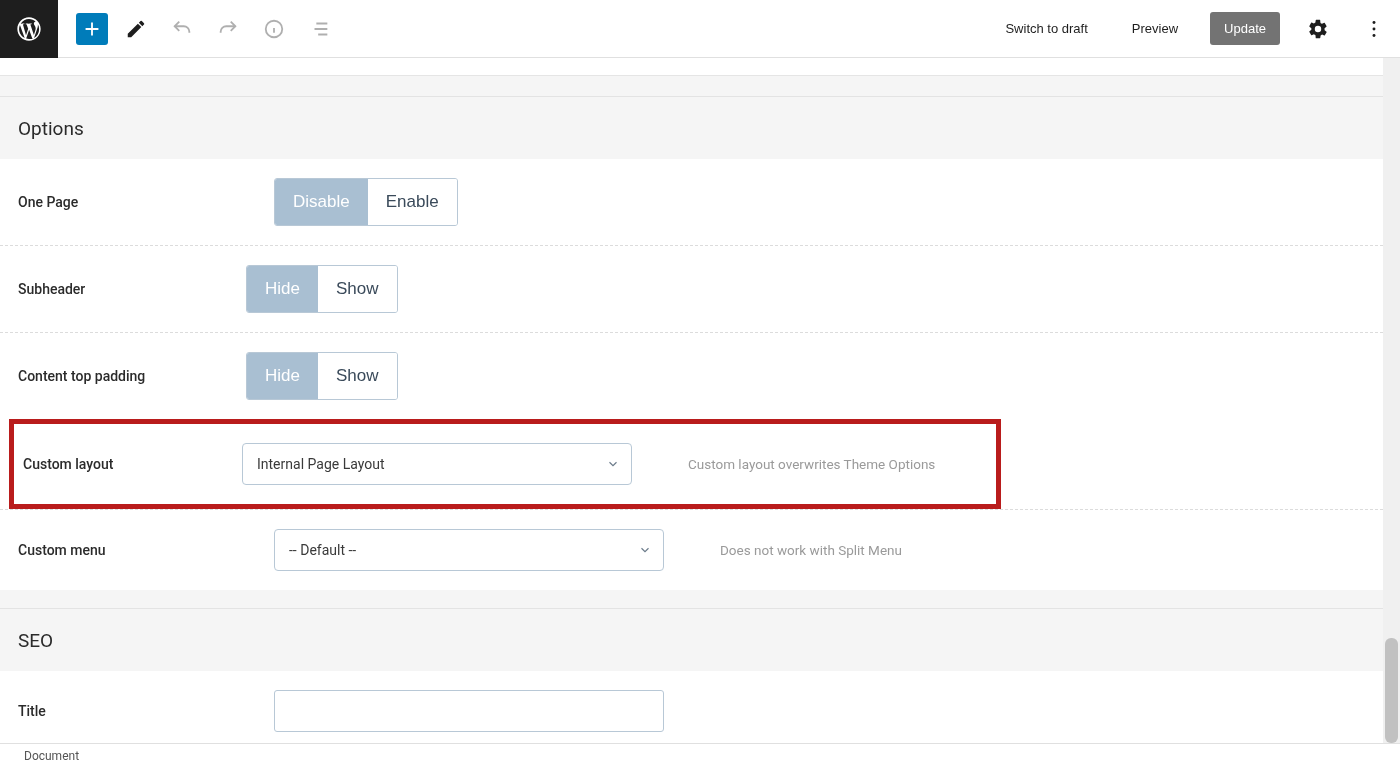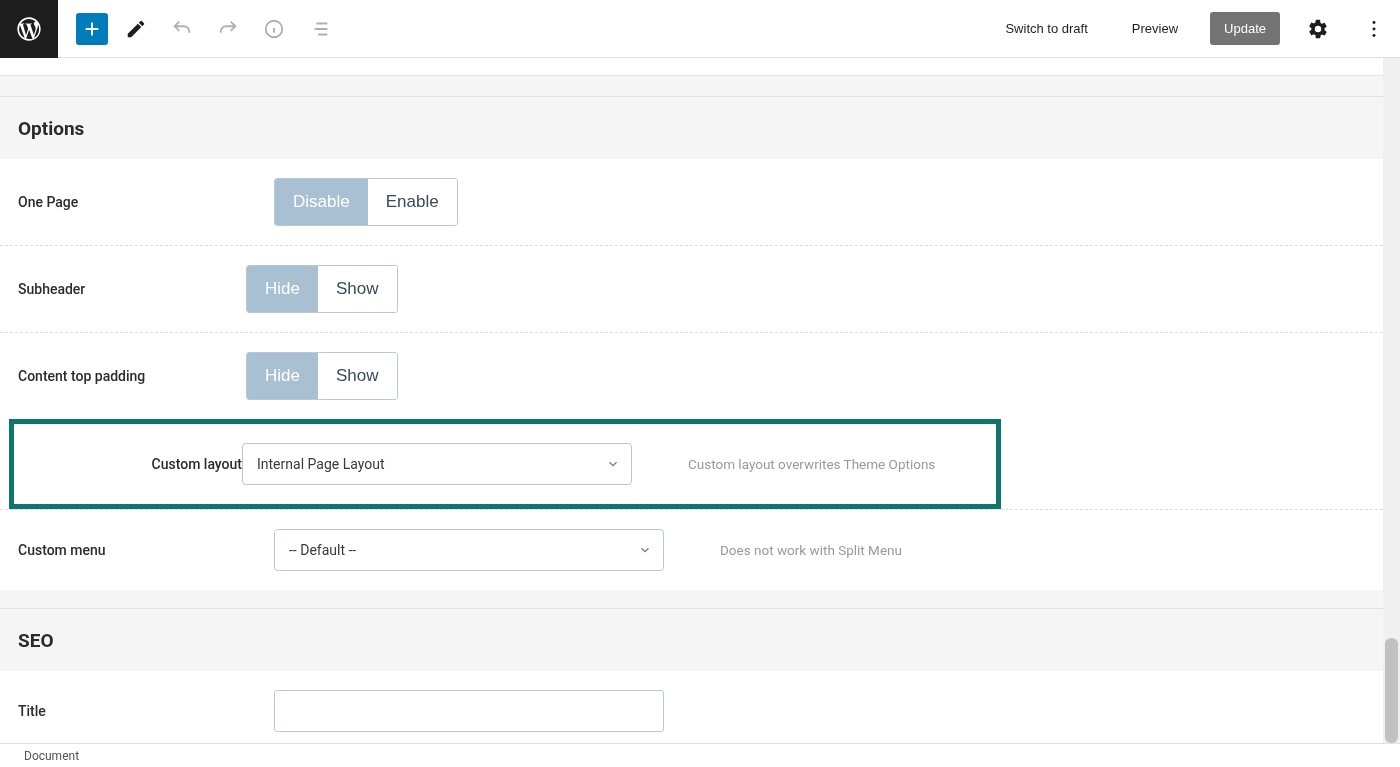--- a/index.html
+++ b/index.html
@@ -57,21 +57,21 @@
       border-bottom: 1px solid #e5e5e5;
     }
     .gutter-top { height: 20px; background: #f5f5f5; }
     .section-head {
       padding: 20px 18px 18px 18px;
       background: #f5f5f5;
       border-top: 1px solid #e3e3e3;
       border-bottom: 1px solid #ffffff00;
     }
     .section-head h2 {
-      font-size: 19px; font-weight: 700; color: #2b2b2b;
+      font-size: 19px; font-weight: 400; color: #2b2b2b;
     }
     .rows { background: #fff; }
     .row {
       display: flex; align-items: center;
       padding: 19px 18px;
       border-top: 1px dashed #dcdcdc;
     }
     .rows .row:first-child { border-top: none; gap: 28px; }
     .row-label {
       width: 228px; font-size: 14px; color: #2b2b2b; font-weight: 500;
@@ -100,24 +100,23 @@
       position: absolute; right: 12px; top: 50%; transform: translateY(-50%);
       pointer-events: none;
     }
     .hint { font-size: 13.5px; color: #9a9a9a; margin-left: 28px; }
     .text-input {
       width: 390px; height: 42px;
       border: 1px solid #b8c8d6; border-radius: 3px;
       padding: 0 12px; font-size: 14px; color: #3a3a3a; background: #fff;
     }
     .highlight-wrap {
-      border: 5px solid #0f766e;
+      border: 5px solid #b91c1c;
       margin-left: 9px; margin-right: 382px;
       padding: 0;
-      text-align: right;
     }
     .highlight-wrap .row { border-top: none; padding: 19px 9px 19px 9px; }
     .highlight-wrap .row-label { width: 219px; }
     
     .footer-bar {
       height: 24px; border-top: 1px solid #e0e0e0;
       display: flex; align-items: center; padding: 0 24px;
       font-size: 12px; color: #555; background: #fff;
     }
     

